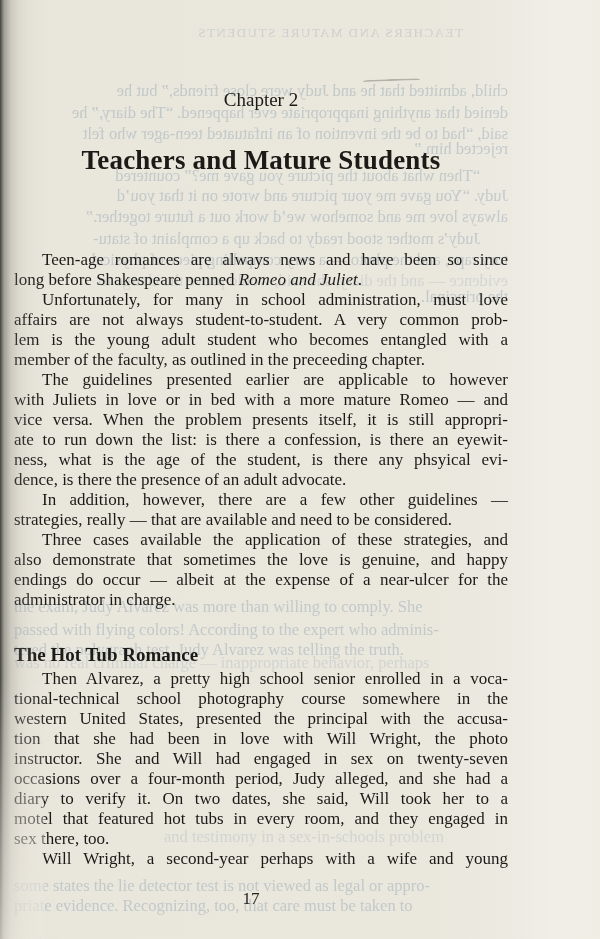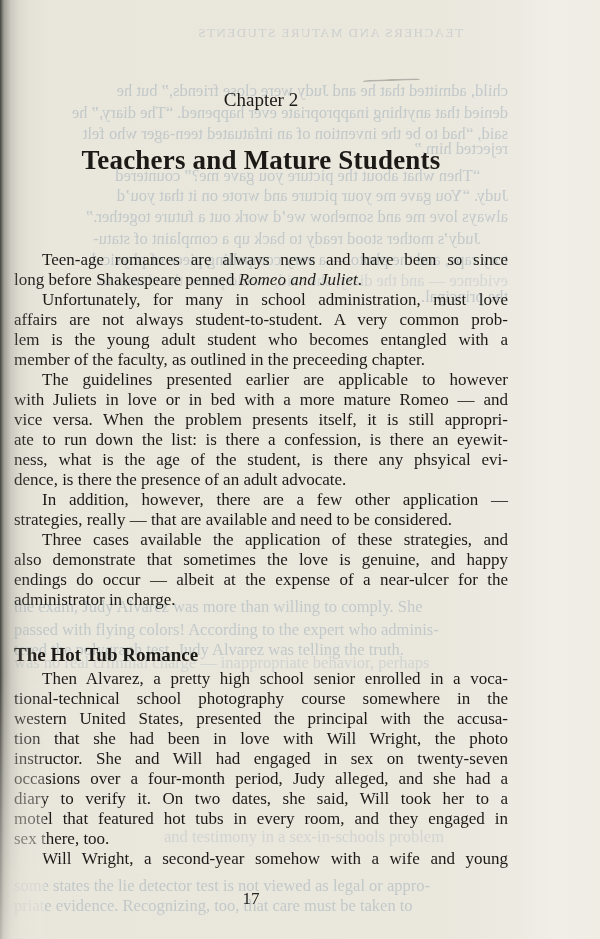--- a/index.html
+++ b/index.html
@@ -97,21 +97,21 @@
         </div>
         <div class="para">
           <div class="line first">The guidelines presented earlier are applicable to however</div>
           <div class="line">with Juliets in love or in bed with a more mature Romeo — and</div>
           <div class="line">vice versa. When the problem presents itself, it is still appropri-</div>
           <div class="line">ate to run down the list: is there a confession, is there an eyewit-</div>
           <div class="line">ness, what is the age of the student, is there any phsyical evi-</div>
           <div class="line para-end">dence, is there the presence of an adult advocate.</div>
         </div>
         <div class="para">
-          <div class="line first">In addition, however, there are a few other application —</div>
+          <div class="line first">In addition, however, there are a few other guidelines —</div>
           <div class="line para-end">strategies, really — that are available and need to be considered.</div>
         </div>
         <div class="para">
           <div class="line first">Three cases available the application of these strategies, and</div>
           <div class="line">also demonstrate that sometimes the love is genuine, and happy</div>
           <div class="line">endings do occur — albeit at the expense of a near-ulcer for the</div>
           <div class="line para-end">administrator in charge.</div>
         </div>
         <div class="section-heading">The Hot Tub Romance</div>
         <div class="para">
@@ -119,21 +119,21 @@
           <div class="line">tional-technical school photography course somewhere in the</div>
           <div class="line">western United States, presented the principal with the accusa-</div>
           <div class="line">tion that she had been in love with Will Wright, the photo</div>
           <div class="line">instructor. She and Will had engaged in sex on twenty-seven</div>
           <div class="line">occasions over a four-month period, Judy alleged, and she had a</div>
           <div class="line">diary to verify it. On two dates, she said, Will took her to a</div>
           <div class="line">motel that featured hot tubs in every room, and they engaged in</div>
           <div class="line para-end">sex there, too.</div>
         </div>
         <div class="para">
-          <div class="line first">Will Wright, a second-year somehow with a wife and young</div>
+          <div class="line first">Will Wright, a second-year perhaps with a wife and young</div>
         </div>
       </div>
   </div>
 
   <div class="page-number">17</div>
 
   <div class="scratch"></div>
   <div class="left-edge"></div>
 </div>
 

